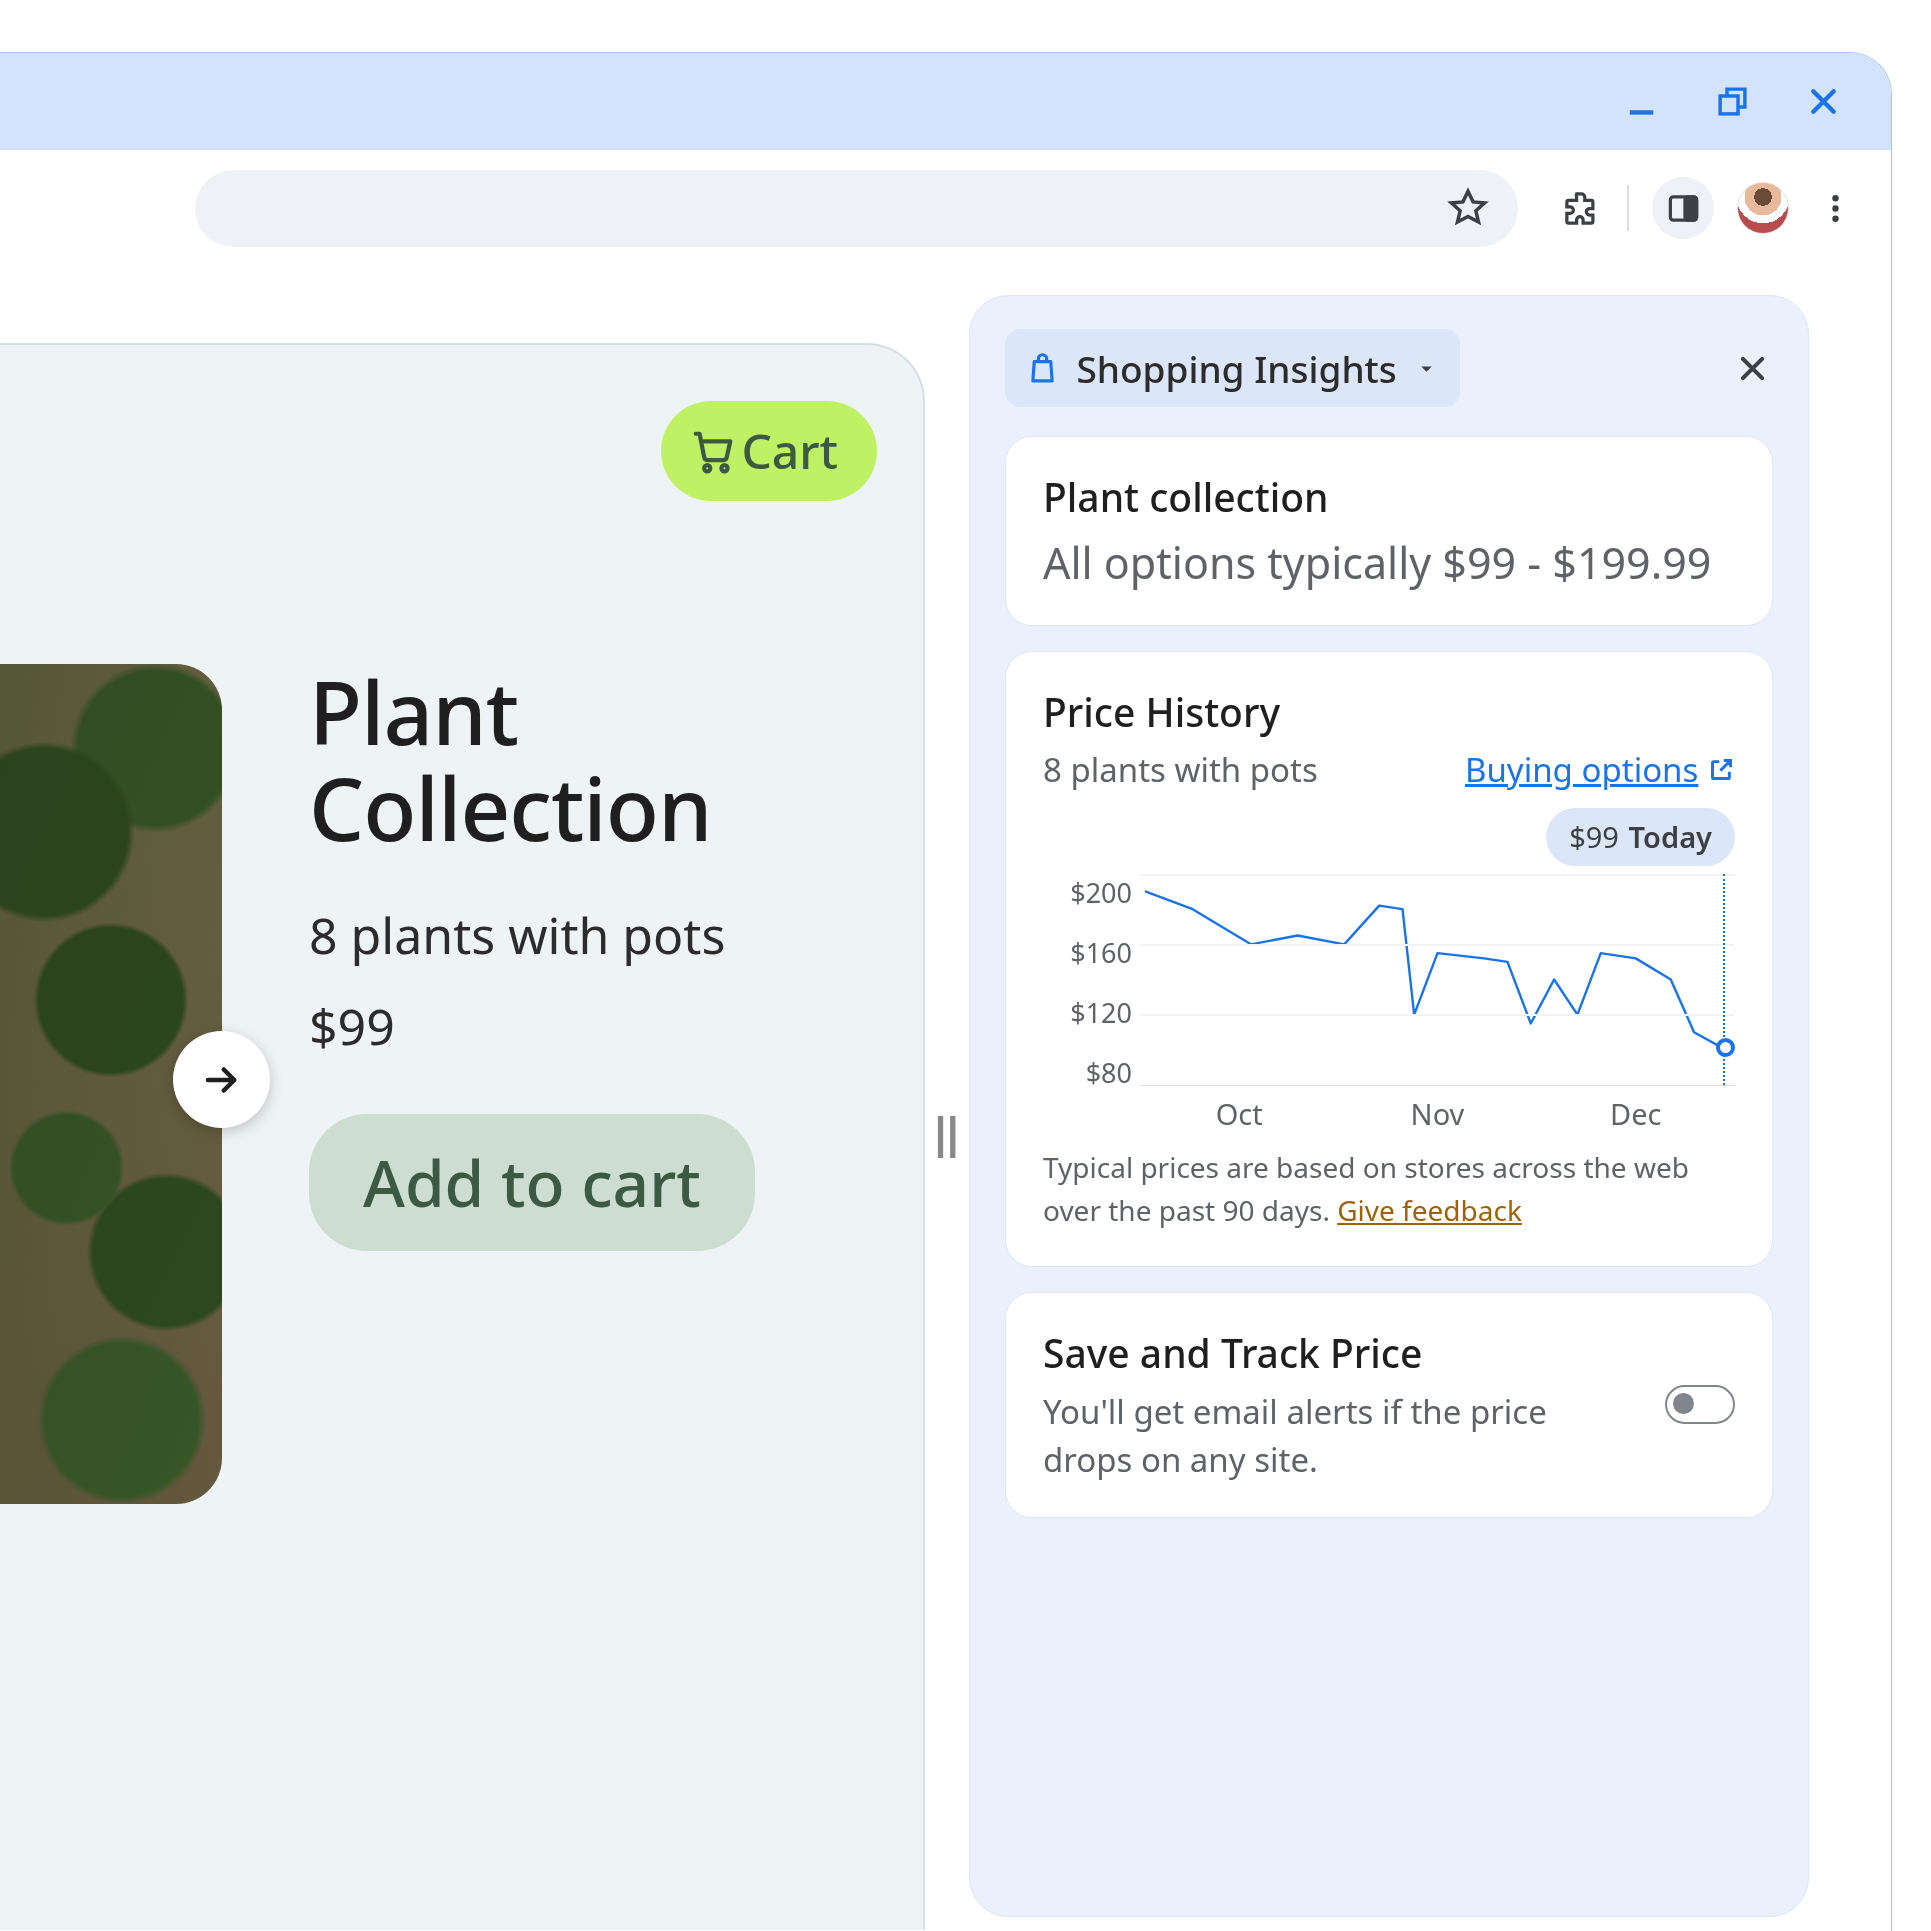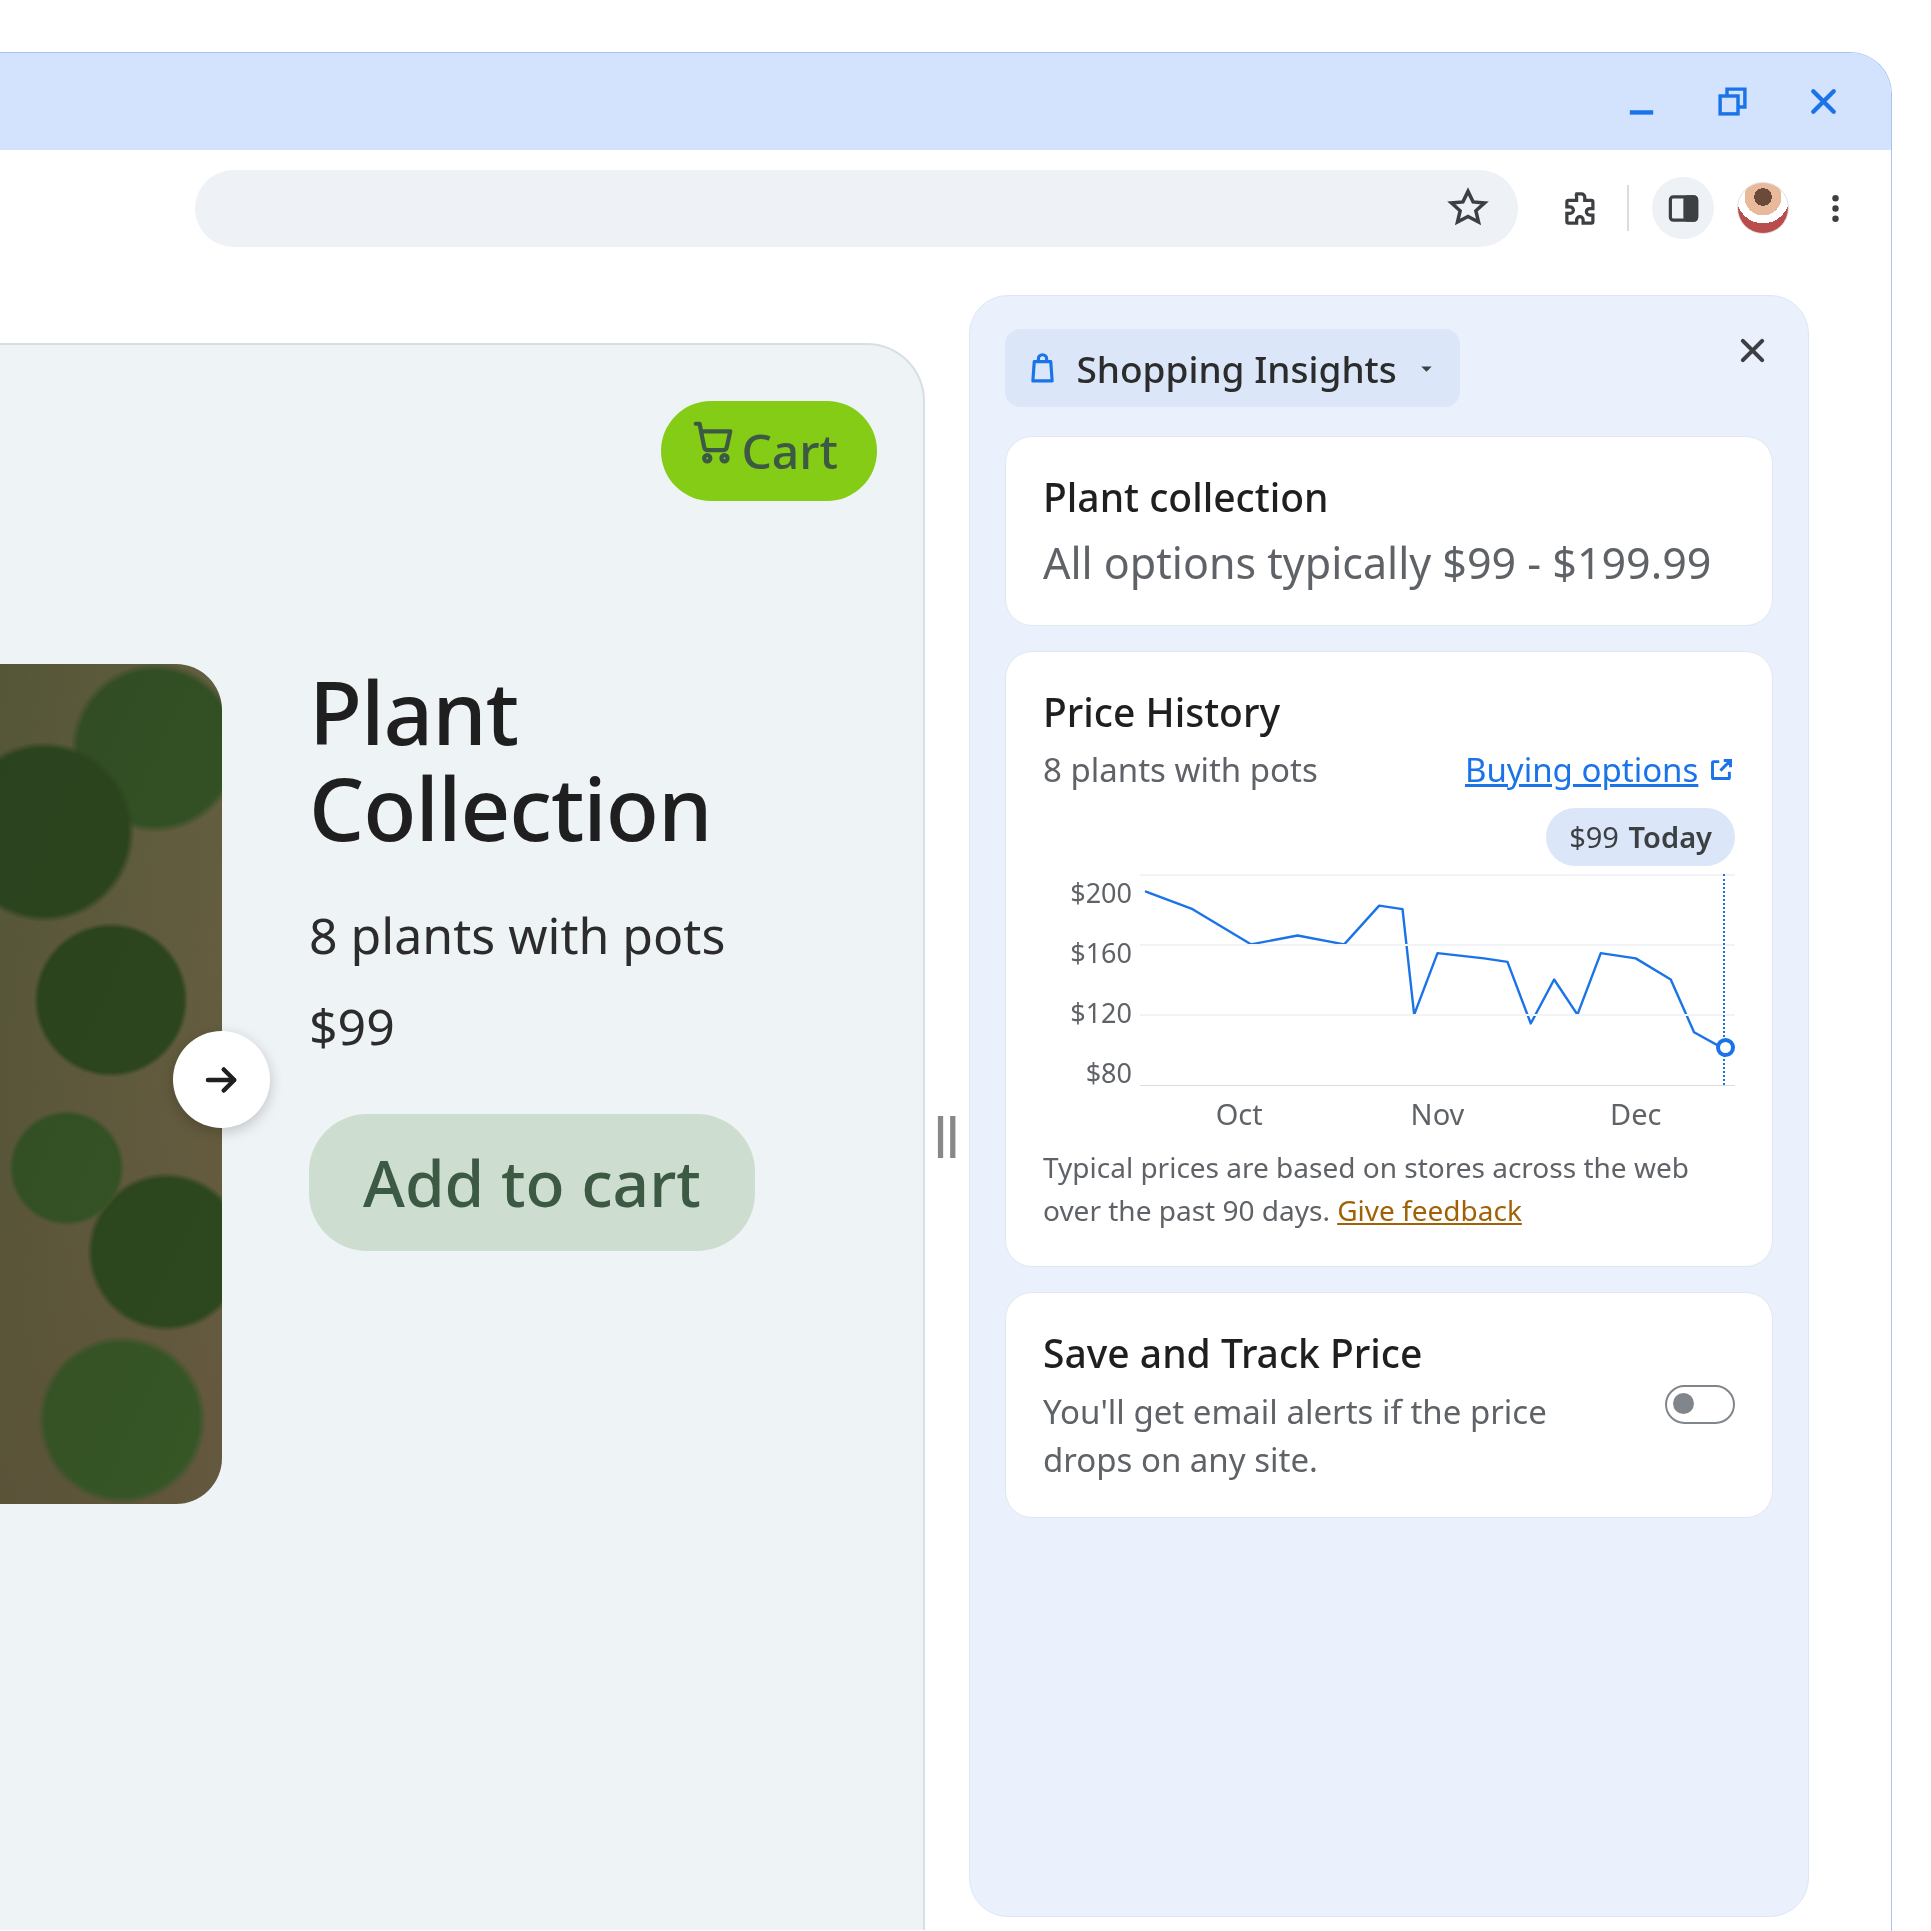--- a/index.html
+++ b/index.html
@@ -18,42 +18,42 @@
   .avatar { width: 52px; height: 52px; border-radius: 50%; background: radial-gradient(circle at 50% 28%, #6b4a3a 0 20%, #e8b99a 20% 42%, #fff 42% 60%, #b94d4d 60% 100%); border: 1.9px solid #e0e0e0; }
 
   
   .content { position: relative; height: 1665px; display: flex; }
   .product-col { width: 925px; position: relative; }
   .resize-gap { width: 44px; display: flex; align-items: flex-start; justify-content: center; padding-top: 850px; color: #888; }
   .insights-col { width: 840px; background: #eaf1fc; border-radius: 39px; margin-top: 29px; margin-right: 29px; padding: 33px 35px; position: relative; border: 1.9px solid #dbe6f8; height: 1622px; }
 
   
   .product-card { position: absolute; left: 0; top: 77px; width: 925px; height: 1587px; background: #eef3f6; border: 2.9px solid #d6dfe3; border-left: none; border-bottom: none; border-top-right-radius: 58px; }
-  .cart-pill { position: absolute; top: 56px; right: 46px; background: #84cc16; color: #3c5944; border-radius: 58px; padding: 17.4px 39px 17.4px 29px; display: flex; align-items: flex-start; gap: 5px; font-size: 48px; font-weight: 500; }
+  .cart-pill { position: absolute; top: 56px; right: 46px; background: #bef264; color: #3c5944; border-radius: 58px; padding: 17.4px 39px 17.4px 29px; display: flex; align-items: center; gap: 5px; font-size: 48px; font-weight: 500; }
   .product-body { position: absolute; top: 319px; left: 0; display: flex; }
   .img-wrap { position: relative; width: 222px; height: 840px; }
   .product-img { width: 222px; height: 840px; border-top-right-radius: 46px; border-bottom-right-radius: 46px; background:
       linear-gradient(115deg, rgba(40,60,30,.55), rgba(40,60,30,.15)),
       radial-gradient(circle at 20% 20%, #2e4a1e 0 12%, transparent 13%),
       radial-gradient(circle at 70% 10%, #3a5c28 0 10%, transparent 11%),
       radial-gradient(circle at 50% 40%, #2e4a1e 0 14%, transparent 15%),
       radial-gradient(circle at 30% 60%, #3a5c28 0 10%, transparent 11%),
       radial-gradient(circle at 75% 70%, #2e4a1e 0 12%, transparent 13%),
       radial-gradient(circle at 55% 90%, #3a5c28 0 10%, transparent 11%),
       linear-gradient(#8a7556, #6e5c43);
   }
   .img-next { position: absolute; top: 367px; right: -48px; width: 97px; height: 97px; background: #fff; border-radius: 50%; display: flex; align-items: center; justify-content: center; box-shadow: 0 3.9px 13.5px rgba(0,0,0,.2); }
   .p-info { padding-left: 87px; }
   .p-title { font-size: 87px; line-height: 1.1; font-weight: 500; color: #1f1f1f; margin-bottom: 46px; letter-spacing: -1px; }
   .p-sub   { font-size: 50px; color: #2c2c2c; margin-bottom: 23px; font-weight: 400; }
   .p-price { font-size: 50px; color: #2c2c2c; margin-bottom: 54px; font-weight: 400; }
   .add-cart { background: #cdddcf; color: #3c5944; border-radius: 58px; padding: 25px 54px; font-size: 64px; font-weight: 500; display: inline-block; }
 
   
-  .ins-head { display: flex; align-items: flex-start; justify-content: space-between; margin-bottom: 29px; }
+  .ins-head { display: flex; align-items: center; justify-content: space-between; margin-bottom: 29px; }
   .ins-chip { background: #dbe6f8; border-radius: 15.4px; padding: 13.5px 21px; display: flex; align-items: center; gap: 17.4px; }
   .ins-chip-label { font-size: 37px; color: #2c2c2c; font-weight: 500; }
   .ins-close { width: 42px; height: 42px; display: flex; align-items: center; justify-content: center; color: #3c4043; }
 
   .card { background: #fff; border: 1.9px solid #e1e7ef; border-radius: 27px; padding: 33px 37px; margin-bottom: 25px; }
   .card h2 { font-size: 39px; font-weight: 500; color: #1f1f1f; margin-bottom: 9.7px; }
   .card .muted { font-size: 33px; color: #5f6368; }
 
   .ph-head { display: flex; justify-content: space-between; align-items: flex-end; margin-top: 7.7px; margin-bottom: 15.4px; }
   .buy-link { color: #1a73e8; font-size: 33px; text-decoration: underline; display: inline-flex; align-items: center; gap: 9.7px; }

